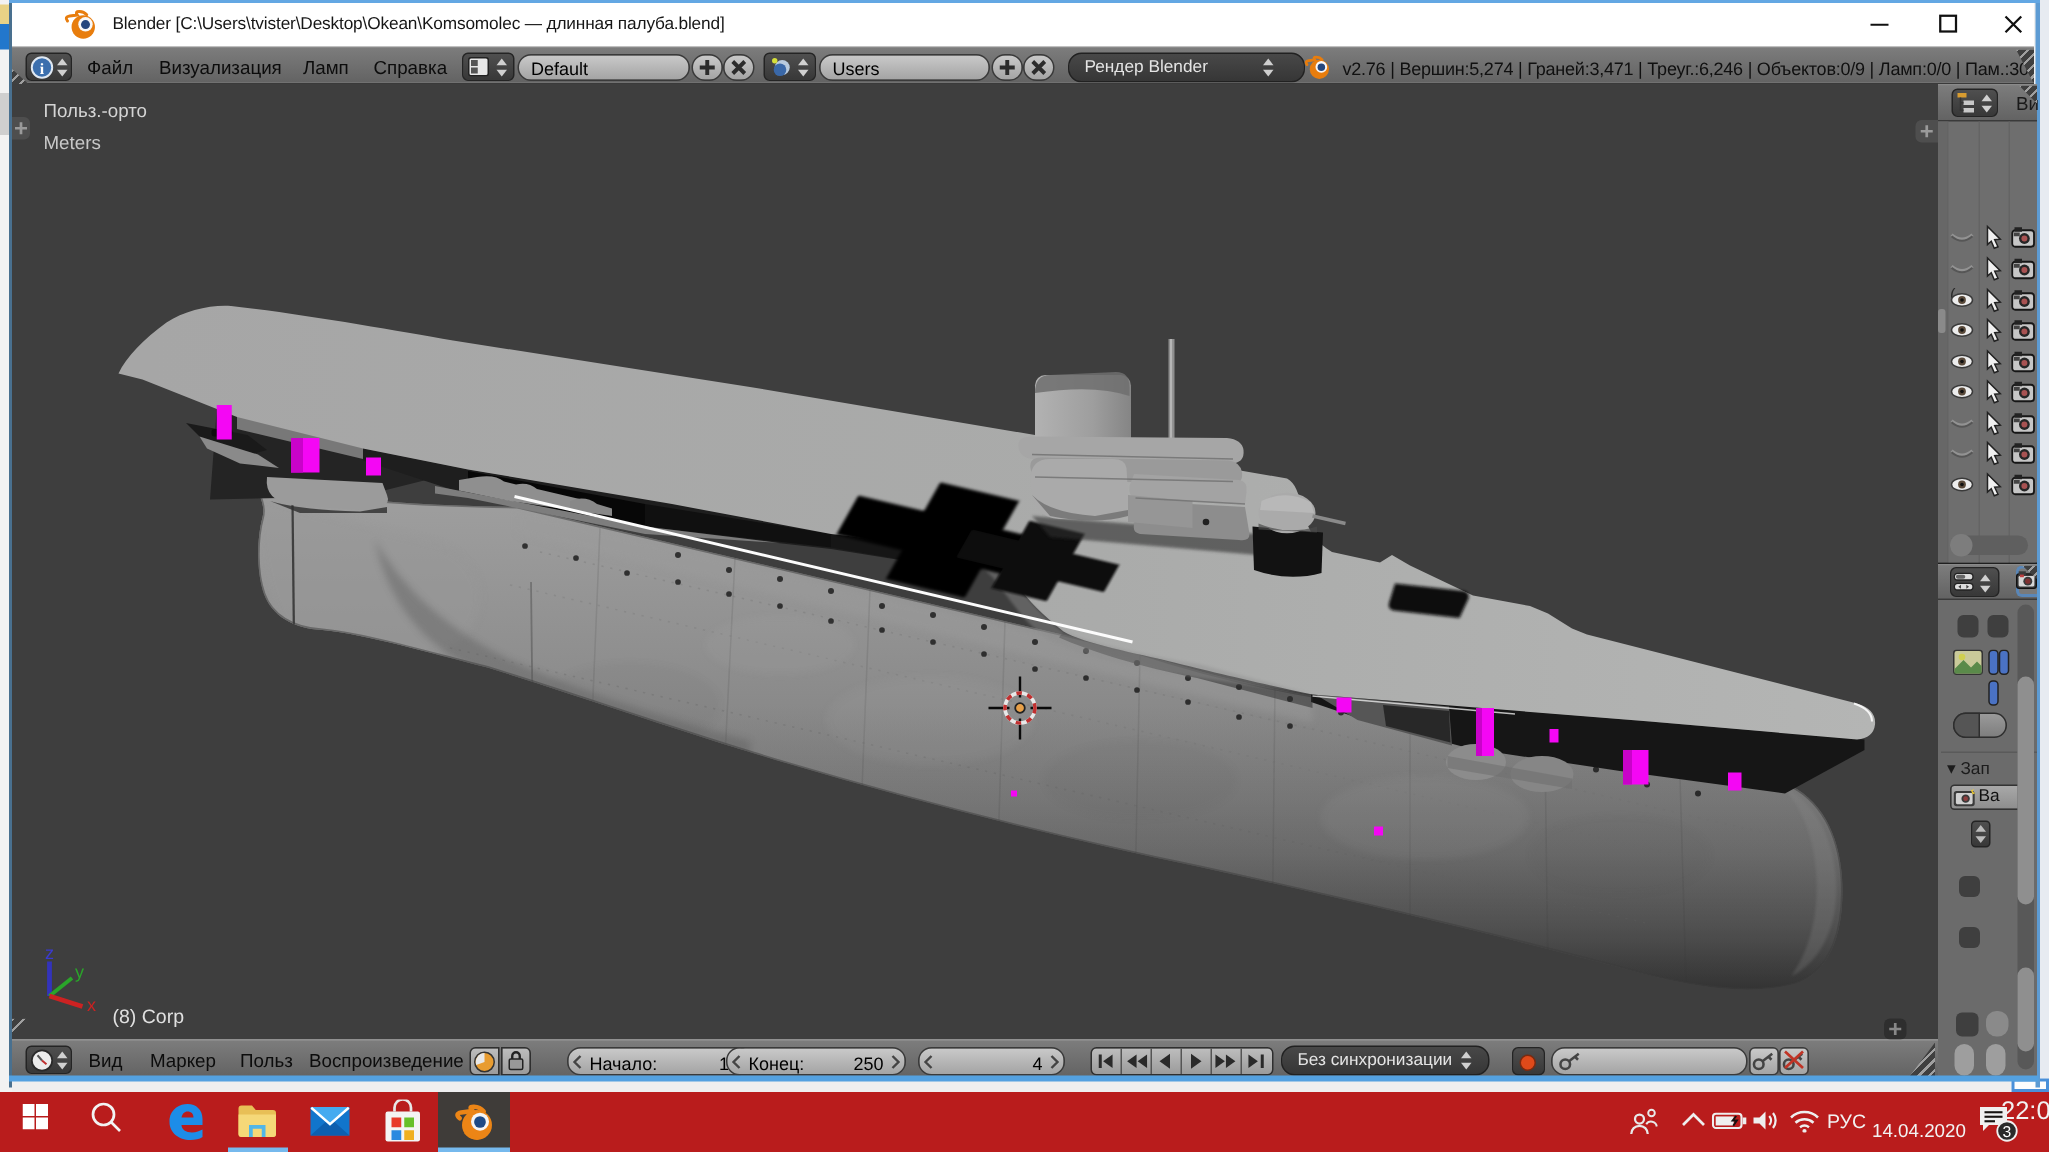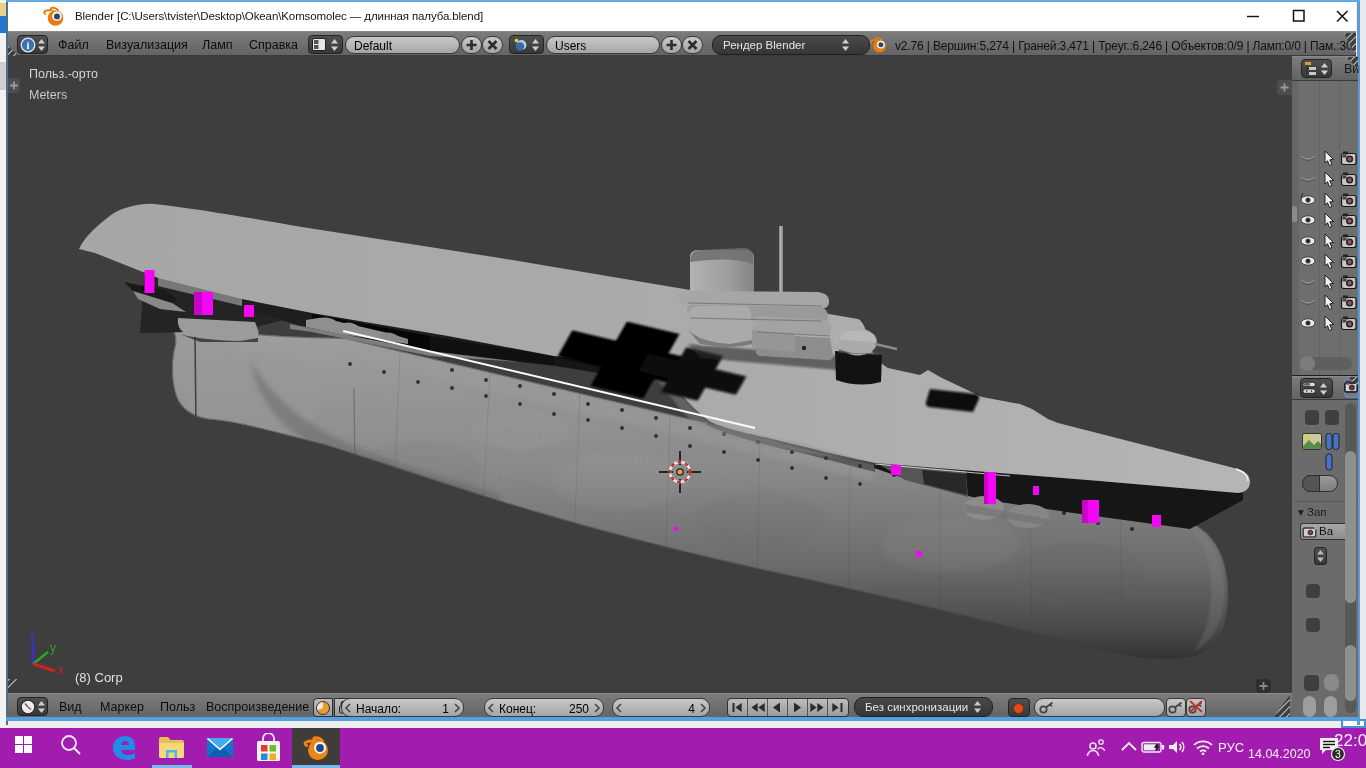--- a/index.html
+++ b/index.html
@@ -10,21 +10,21 @@
 #wleft{left:6px;top:2px;width:2px;height:723px;background:#49708f}
 #wright{left:1357px;top:2px;width:3px;height:723px;background:#5d9bd3}
 #wbot{left:6px;top:717px;width:1353px;height:4px;background:#54a1e0}
 #title{left:8px;top:2px;width:1348px;height:29px;background:#fff;color:#161616;font-size:12px}
 .hdr{background:linear-gradient(#7c7c7c,#636363);border-top:1px solid #8a8a8a;border-bottom:1px solid #3a3a3a}
 #infohdr{left:8px;top:31px;width:1348px;height:25px;overflow:hidden}
 #vp{left:8px;top:56px;width:1284px;height:637px;background:#3e3e3e}
 #timeline{left:8px;top:693px;width:1284px;height:26px}
 #outliner{left:1292px;top:56px;width:66px;height:319px;background:#6e6e6e}
 #props{left:1292px;top:375px;width:66px;height:344px;background:#6b6b6b}
-#taskbar{left:0;top:728px;width:1366px;height:40px;background:#a21caf}
+#taskbar{left:0;top:728px;width:1366px;height:40px;background:#b91c1c}
 .mn{position:absolute;top:6px;color:#0c0c0c;font-size:12.5px;white-space:nowrap}
 .dk{position:absolute;background:linear-gradient(#4f4f4f,#383838);border:1px solid #242424;border-radius:4px}
 .lt{position:absolute;background:linear-gradient(#c9c9c9,#a4a4a4);border:1px solid #3a3a3a;border-radius:9px;color:#000;font-size:12px;white-space:nowrap}
 .en{position:absolute;background:linear-gradient(#484848,#363636);border:1px solid #212121;border-radius:9px;color:#e4e4e4;font-size:11.5px;white-space:nowrap}
 .hatch{position:absolute;background:repeating-linear-gradient(135deg,#9f9f9f 0 1.5px,#3f3f3f 1.5px 5px)}
 .vptxt{position:absolute;color:#d4d4d4;font-size:12.5px}
 .sq{position:absolute;background:linear-gradient(#bdbdbd,#9b9b9b);border:1px solid #2f2f2f}
 </style></head><body>
 <div id="stage">
 <div class="abs" id="deskL"></div>
@@ -375,21 +375,21 @@
 <div class="sq" style="left:305px;top:4px;width:20px;height:19px;border-radius:4px 0 0 4px"></div>
 <svg class="abs" style="left:307px;top:6px" width="16" height="16" viewBox="0 0 16 16">
 <circle cx="8" cy="8" r="6.5" fill="#e89c30" stroke="#333"></circle>
         <path d="M8 8 L8 2 A6 6 0 0 0 2.5 10 Z" fill="#e8e8e8"></path>
       </svg>
 <div class="sq" style="left:326px;top:4px;width:20px;height:19px;border-radius:0 4px 4px 0"></div>
 <svg class="abs" style="left:329px;top:5px" width="14" height="17" viewBox="0 0 14 17">
 <rect x="2.5" y="7" width="9" height="7" rx="1" fill="#999" stroke="#222"></rect>
         <path d="M4.5 7 V5 a2.5 2.5 0 0 1 5 0 V7" fill="none" stroke="#222" stroke-width="1.6"></path>
       </svg>
-<div class="lt" style="left:333px;top:4px;width:123px;height:19px">
+<div class="lt" style="left:370px;top:4px;width:123px;height:19px">
 <span style="position:absolute;left:14px;top:2.5px">Начало:</span>
         <span style="position:absolute;right:14px;top:2.5px">1</span>
 <svg style="position:absolute;left:2px;top:4px" width="8" height="10" viewBox="0 0 8 10">
           <path d="M6 1 L2 5 L6 9" fill="none" stroke="#444" stroke-width="1.6"></path>
         </svg>
 <svg style="position:absolute;right:2px;top:4px" width="8" height="10" viewBox="0 0 8 10">
           <path d="M2 1 L6 5 L2 9" fill="none" stroke="#444" stroke-width="1.6"></path>
         </svg>
       </div>
 <div class="lt" style="left:476px;top:4px;width:120px;height:19px">

